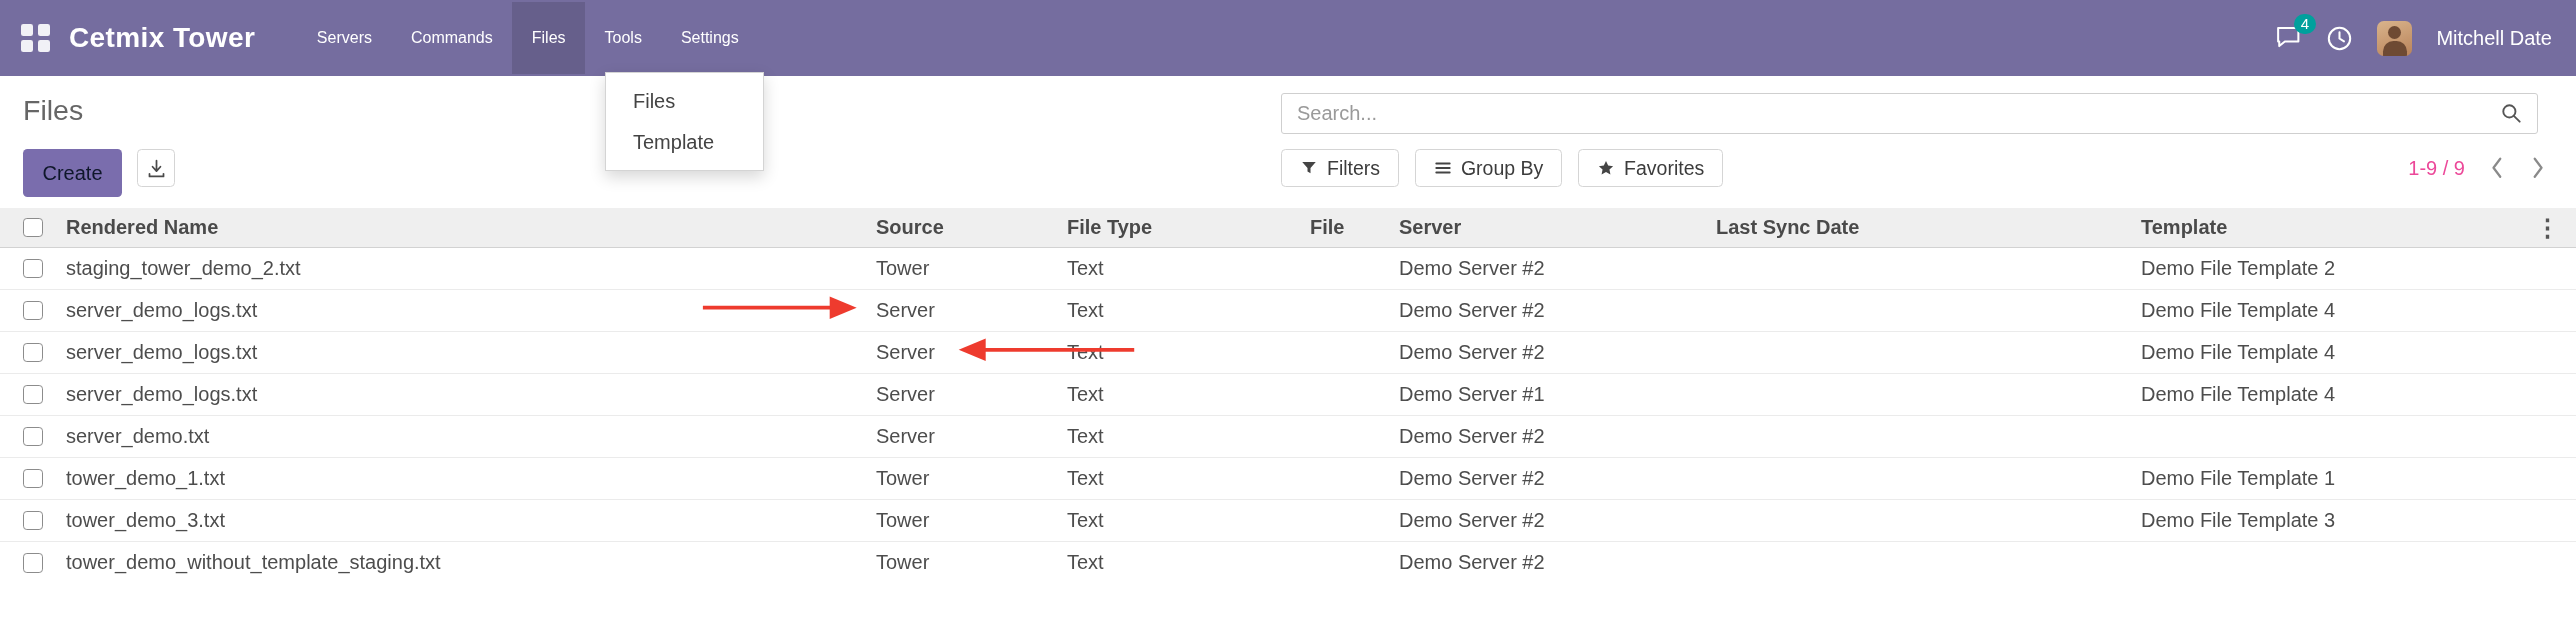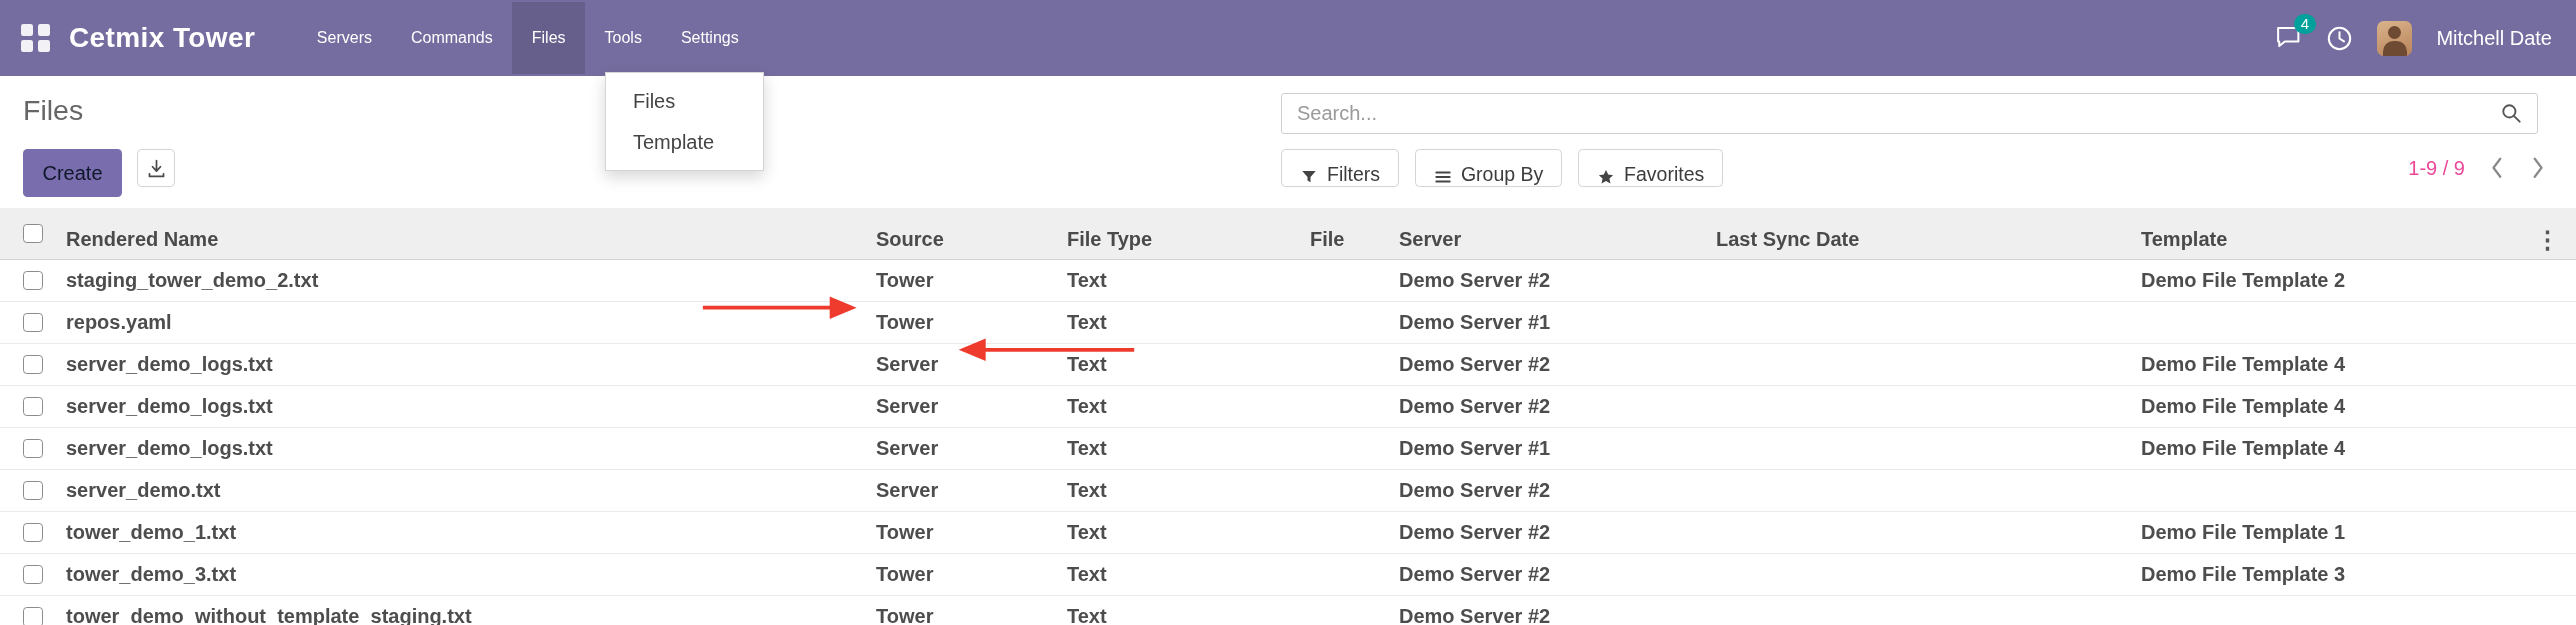--- a/index.html
+++ b/index.html
@@ -120,21 +120,21 @@
     padding: 0 15px; color: #737373; height: 100%; background: transparent;
   }
   .search-input::placeholder { color: #9a9a9a; }
   .search-icon { margin-right: 15px; display: flex; cursor: pointer; }
 
   .filter-row { position: absolute; left: 1281px; top: 73px; display: flex; gap: 15.8px; }
   .ctl-btn {
     height: 38px; background: #fff;
     border: 0.8px solid #d5d5d5; border-radius: 4.5px;
     font-size: 19.5px; font-family: "Liberation Sans", sans-serif; color: #3c3c3c;
-    display: flex; align-items: flex-end; gap: 9px;
+    display: flex; align-items: center; gap: 9px;
     padding: 0 18px; cursor: pointer; white-space: nowrap;
   }
   .pager { position: absolute; right: 27px; top: 73px; height: 38px; display: flex; align-items: center; gap: 21px; }
   .pager-range { font-size: 20px; color: #ec4899; white-space: nowrap; }
   .pager-btn { background: none; border: none; display: flex; cursor: pointer; padding: 3px; }
 
   
   table.files { width: 2576px; border-collapse: collapse; table-layout: fixed; }
   col.c-check { width: 66px; }
   col.c-name { width: 810px; }
@@ -145,32 +145,32 @@
   col.c-sync { width: 425px; }
   col.c-template { width: 390px; }
   col.c-opt { width: 45px; }
 
   thead th {
     background: #efefef;
     height: 39px;
     font-size: 20px; font-weight: bold; color: #4a4a4a;
     text-align: left;
     border-bottom: 0.8px solid #d2d2d2;
-    padding: 12px 12px 0 0;
+    padding: 0 12px 0 0;
     cursor: pointer;
     white-space: nowrap; overflow: hidden;
   }
   tbody td {
     height: 42px;
     font-size: 20px; color: #4d4d4d;
     border-top: 0.8px solid #ebebeb;
     padding: 0 12px 0 0;
     white-space: nowrap; overflow: hidden;
   }
-  tbody tr { cursor: pointer; font-weight: bold; }
+  tbody tr { cursor: pointer; }
   tbody tr:first-child td { border-top: none; }
   th.cell-check, td.cell-check { padding: 0; }
   .checkbox {
     width: 19.5px; height: 19.5px;
     border: 1.5px solid #8c8c8c; border-radius: 3.8px;
     margin-left: 23px; background: #fff; cursor: pointer;
   }
   .opt-toggle {
     font-size: 24px; font-weight: bold; color: #555;
     text-align: center; cursor: pointer; line-height: 39px;
@@ -320,33 +320,20 @@
     <td></td>
     <td>Demo Server #2</td>
     <td></td>
     <td>Demo File Template 2</td>
     <td></td>
   </tr>
       <tr>
     <td class="cell-check">
           <div class="checkbox"></div>
         </td>
-    <td>repos.yaml</td>
-    <td>Tower</td>
-    <td>Text</td>
-    <td></td>
-    <td>Demo Server #1</td>
-    <td></td>
-    <td></td>
-    <td></td>
-  </tr>
-      <tr>
-    <td class="cell-check">
-          <div class="checkbox"></div>
-        </td>
     <td>server_demo_logs.txt</td>
     <td>Server</td>
     <td>Text</td>
     <td></td>
     <td>Demo Server #2</td>
     <td></td>
     <td>Demo File Template 4</td>
     <td></td>
   </tr>
       <tr>

